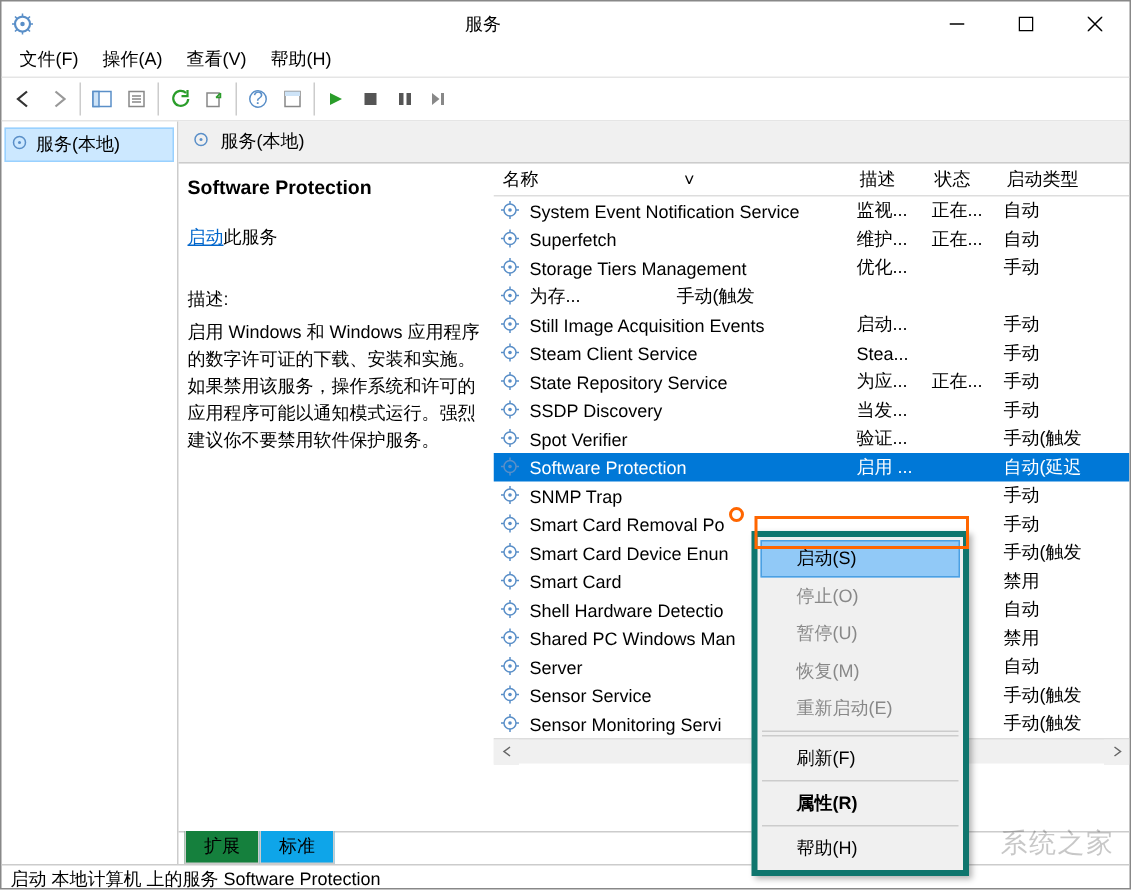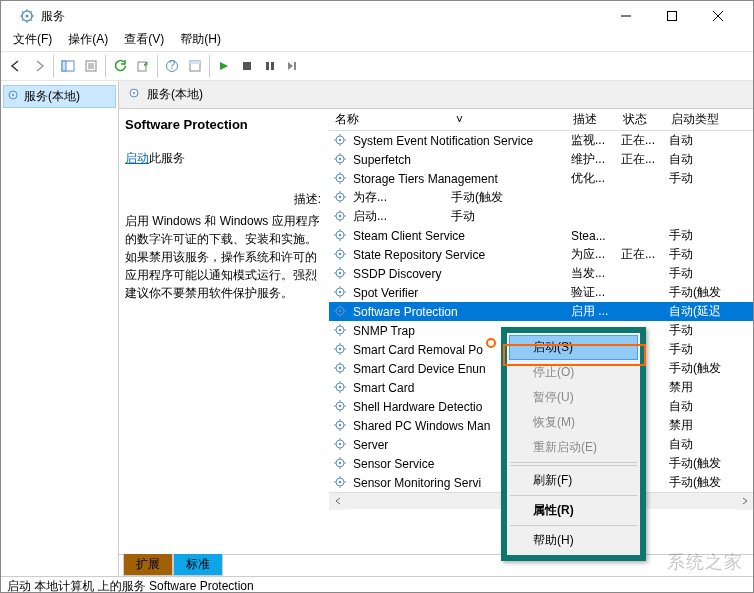--- a/index.html
+++ b/index.html
@@ -1,62 +1,62 @@
 <!DOCTYPE html>
 <html><head>
 <meta charset="utf-8">
 <style>
 * { margin: 0; padding: 0; box-sizing: border-box; font-family: "Microsoft YaHei", "Segoe UI", sans-serif; font-size: 12px; }
 body { background: #fff; width: 754px; height: 593px; border: 1px solid #888; position: relative; overflow: hidden; }
-.titlebar { height: 30px; display: flex; align-items: center; padding: 0 12px; }
+.titlebar { height: 30px; display: flex; align-items: center; padding: 0 0; text-align: center; }
 .title-icon { width: 16px; height: 16px; margin: 0 6px; }
 .title-text { flex: 1; }
 .win-btns { display: flex; }
 .win-btn { width: 46px; height: 30px; display: flex; align-items: center; justify-content: center; }
 .menubar { height: 20px; display: flex; padding: 0 4px; }
 .menu-item { padding: 0 8px; }
 .toolbar { height: 30px; display: flex; align-items: center; padding: 0 4px; gap: 1px; border-top: 1px solid #e5e5e5; border-bottom: 1px solid #e5e5e5; }
 .tb-btn { width: 22px; height: 22px; display: flex; align-items: center; justify-content: center; border: 1px solid transparent; }
 .tb-sep { width: 1px; height: 22px; background: #ccc; margin: 0 2px; }
 .content { display: flex; height: 495px; }
 .left-pane { width: 118px; border-right: 1px solid #ccc; padding: 4px 2px; }
 .tree-node { display: flex; align-items: center; gap: 4px; padding: 2px; background: #cce8ff; border: 1px solid #99d1ff; }
 .right-pane { flex: 1; display: flex; flex-direction: column; }
 .header-bar { height: 28px; background: #f0f0f0; border-bottom: 1px solid #ccc; display: flex; align-items: center; padding: 0 8px; gap: 6px; }
 .detail-area { display: flex; flex: 1; }
 .detail-left { width: 210px; padding: 8px 8px 8px 6px; }
 .svc-title { font-weight: bold; margin-bottom: 18px; font-size: 13px; }
 .link { color: #0066cc; text-decoration: underline; }
-.desc-lbl { margin-top: 24px; margin-bottom: 4px; text-align: right; }
+.desc-lbl { margin-top: 24px; margin-bottom: 4px; }
 .desc-text { line-height: 1.5; }
 .svc-list { flex: 1; position: relative; overflow: hidden; }
 .list-header { display: flex; height: 22px; border-bottom: 1px solid #ddd; }
 .col { padding: 2px 6px; border-right: 1px solid transparent; justify-content: center; }
 .col-name { width: 238px; display: flex; align-items: center; }
 .col-desc { width: 50px; }
 .col-status { width: 48px; }
 .col-type { width: 64px; }
 .sort-ind { margin: 0 auto; }
 .list-body { }
 .svc-row { display: flex; height: 19px; align-items: center; }
 .svc-row.selected { background: #0078d7; color: #fff; }
 .svc-icon { width: 16px; height: 16px; margin: 0 4px; flex-shrink: 0; }
 .svc-name { width: 218px; overflow: hidden; white-space: nowrap; text-overflow: ellipsis; }
 .svc-desc { width: 50px; overflow: hidden; white-space: nowrap; }
 .svc-status { width: 48px; overflow: hidden; white-space: nowrap; }
 .svc-type { width: 64px; overflow: hidden; white-space: nowrap; }
-.ctx-menu { position: absolute; left: 500px; top: 326px; width: 145px; background: #f0f0f0; border: 6px solid #0f766e; box-shadow: 2px 2px 4px rgba(0,0,0,.3); padding: 2px; z-index: 100; }
+.ctx-menu { position: absolute; left: 500px; top: 353px; width: 145px; background: #f0f0f0; border: 4px solid #0f766e; box-shadow: 2px 2px 4px rgba(0,0,0,.3); padding: 2px; z-index: 100; }
 .ctx-item { padding: 4px 20px 4px 24px; position: relative; }
 .ctx-item.highlighted { background: #91c9f7; border: 1px solid #4ba0e3; padding: 3px 19px 3px 23px; }
 .ctx-item.disabled { color: #888; }
 .ctx-sep { border-top: 1px solid #ccc; margin: 2px 1px; }
 .ctx-item .arrow { position: absolute; right: 6px; top: 5px; }
 .tabs-bottom { display: flex; border-top: 1px solid #ccc; padding-left: 4px; height: 22px; align-items: flex-end; }
 .tab-btm { padding: 2px 12px; border: 1px solid #ccc; border-top: none; background: #0ea5e9; }
-.tab-btm.active { background: #a16207; }
+.tab-btm.active { background: #15803d; }
 .statusbar { height: 20px; border-top: 1px solid #ccc; padding: 2px 6px; display: flex; align-items: center; }
 .scroll-h { height: 17px; background: #f0f0f0; border-top: 1px solid #ddd; display: flex; align-items: center; }
 .scroll-btn { width: 17px; height: 17px; display: flex; align-items: center; justify-content: center; background: #f0f0f0; }
 .scroll-track { flex: 1; }
 .hl-circle { position: absolute; width: 10px; height: 10px; border: 2px solid #ff6600; border-radius: 50%; background: #fff; left: 485px; top: 337px; z-index: 50; }
 .hl-box { position: absolute; border: 2px solid #ff6600; pointer-events:none; z-index: 110; left: 502px; top: 343px; width: 143px; height: 22px; }
 .watermark { position: absolute; right: 10px; bottom: 18px; color: rgba(0,0,0,0.22); font-size: 18px; pointer-events: none; z-index: 200; font-family: Arial; letter-spacing: 1px; text-align: right; }
 </style>
 </head>
 <body>
@@ -251,20 +251,21 @@
               <span class="svc-desc">为存...</span>
               <span class="svc-status"></span>
               <span class="svc-type">手动(触发</span>
             </div>
             <div class="svc-row">
               <span class="svc-icon"><svg width="14" height="14">
                   <circle cx="7" cy="7" r="4" fill="none" stroke="#5a8fc8"></circle>
                   <circle cx="7" cy="7" r="1.2" fill="#5a8fc8"></circle>
                   <path d="M7 1v2M7 11v2M1 7h2M11 7h2" stroke="#5a8fc8"></path>
                 </svg></span>
+              <span class="svc-name">Still Image Acquisition Events</span>
               <span class="svc-desc">启动...</span>
               <span class="svc-status"></span>
               <span class="svc-type">手动</span>
             </div>
             <div class="svc-row">
               <span class="svc-icon"><svg width="14" height="14">
                   <circle cx="7" cy="7" r="4" fill="none" stroke="#5a8fc8"></circle>
                   <circle cx="7" cy="7" r="1.2" fill="#5a8fc8"></circle>
                   <path d="M7 1v2M7 11v2M1 7h2M11 7h2" stroke="#5a8fc8"></path>
                 </svg></span>

